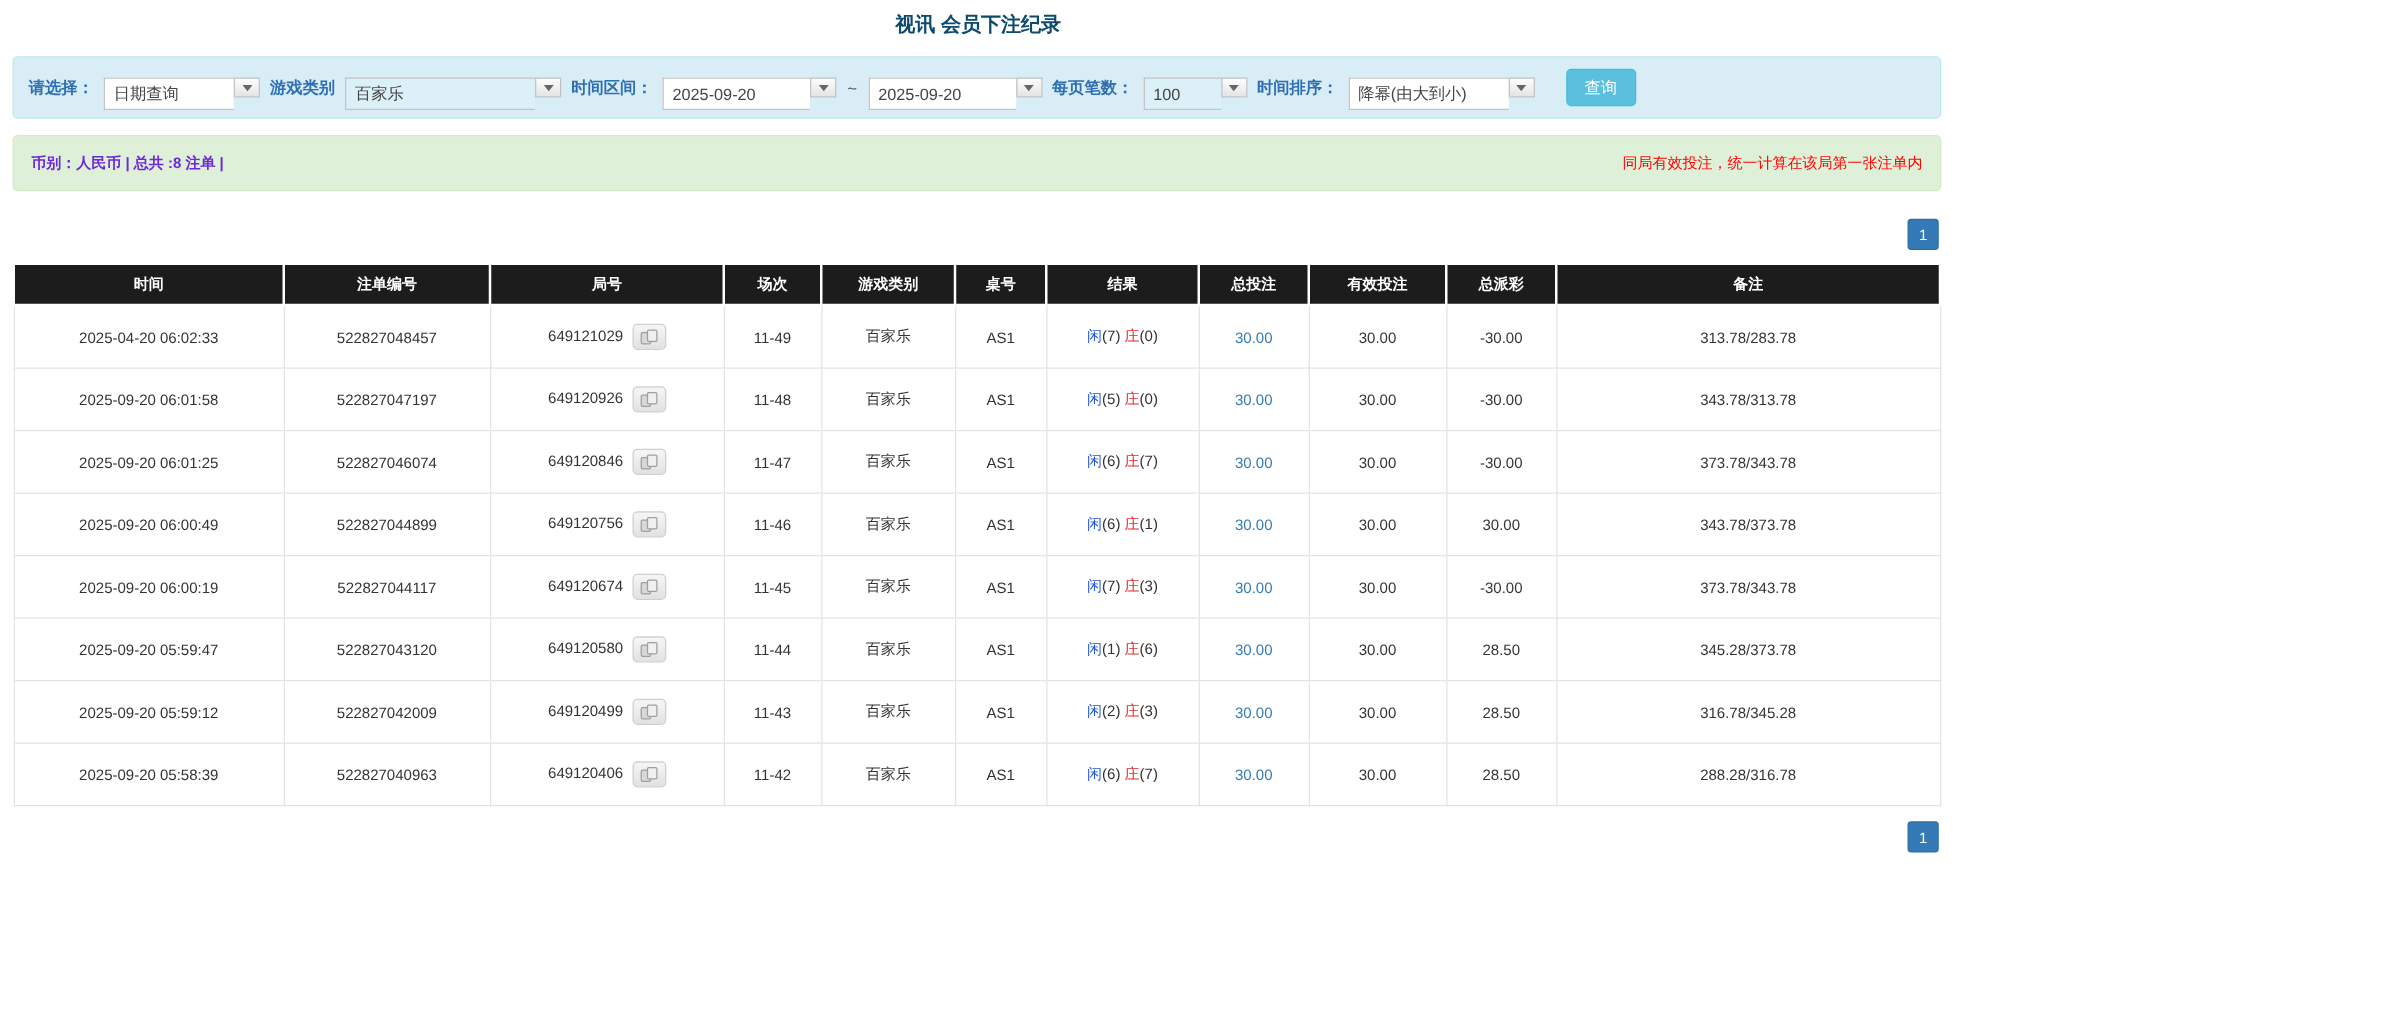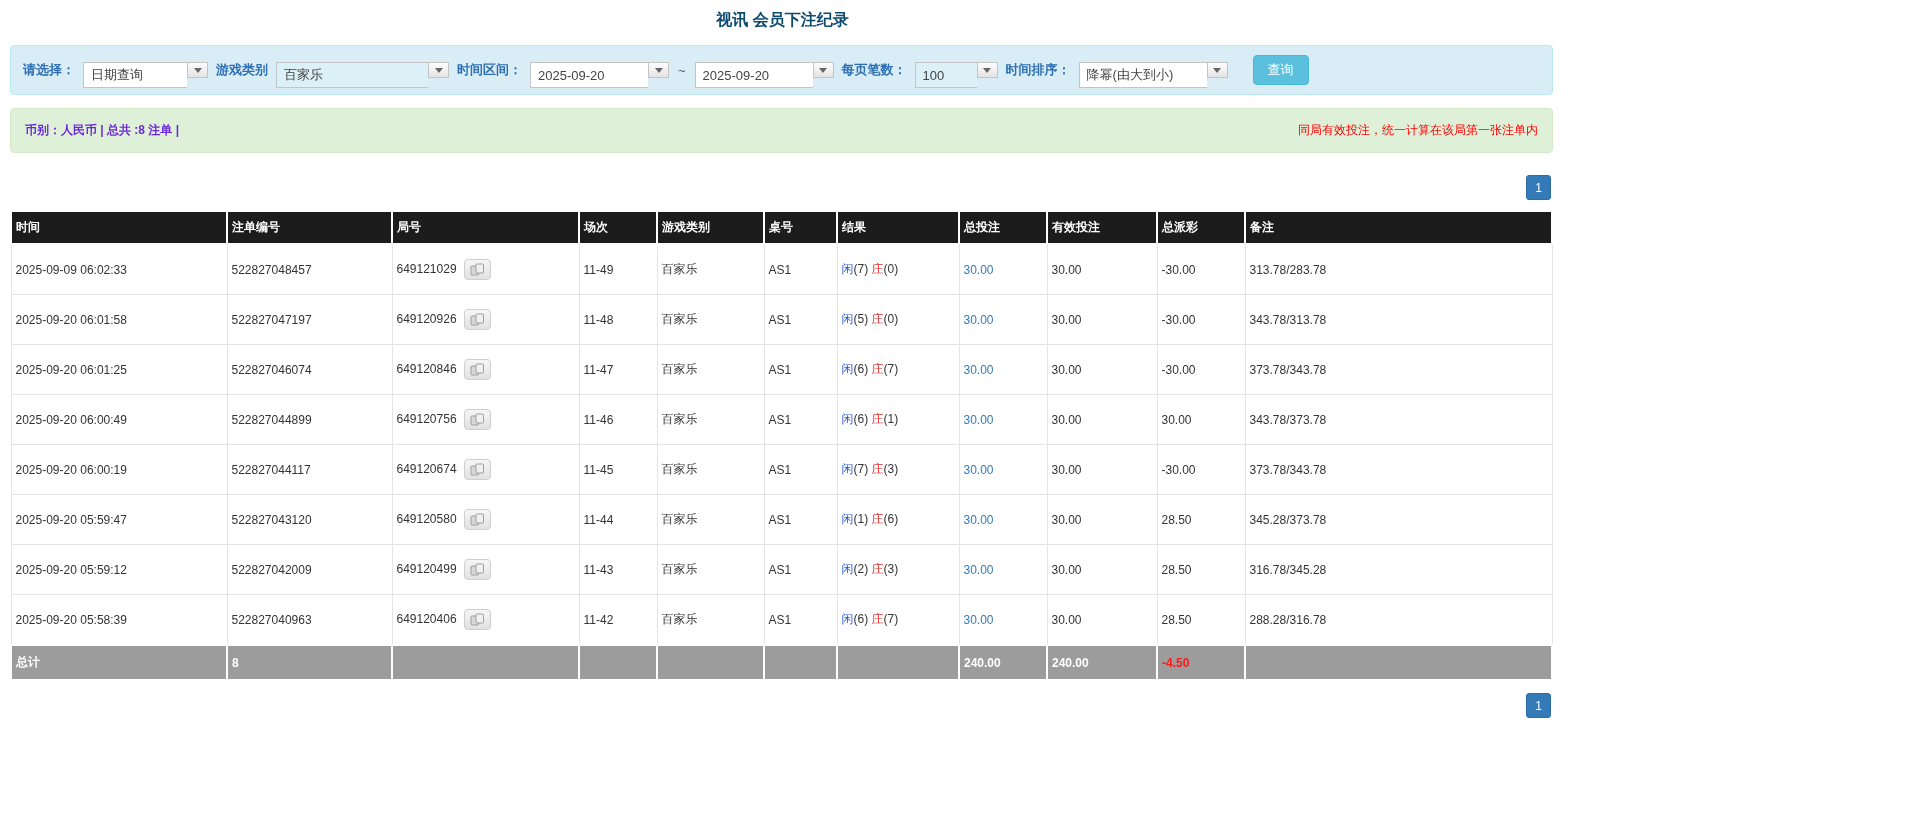--- a/index.html
+++ b/index.html
@@ -49,21 +49,21 @@
   
   .pager { display:flex; justify-content:flex-end; margin:22px 2px 10px 0; }
   .pager.bottom { margin:12px 2px 0 0; }
   .page-btn {
     min-width:25px; height:25px; background:#337ab7; border:1px solid #2e6da4;
     color:#fff; border-radius:3px; font-size:12px; display:flex; align-items:center;
     justify-content:center; cursor:pointer; font-family:inherit; padding:0 6px;
   }
 
   
-  table.records { width:1541px; border-collapse:collapse; table-layout:fixed; font-size:12px; text-align:left; }
+  table.records { width:1541px; border-collapse:collapse; table-layout:fixed; font-size:12px; text-align:center; }
   .records th { background:#1c1c1c; color:#fff; font-weight:bold; padding:7px 4px; border:2px solid #fff; font-size:12px; }
   .records tbody td { border:1px solid #e4e4e4; padding:14px 4px; color:#333; background:#fff; }
   .records tfoot td { background:#9c9c9c; color:#fff; border:2px solid #fff; padding:8px 4px; font-size:12px; font-weight:bold; }
   .records tfoot td.neg { color:#ff1a1a; }
   .c-player { color:#2457d6; }
   .c-banker { color:#e02b2b; }
   a.bet-link { color:#337ab7; text-decoration:none; cursor:pointer; }
   .payout-neg { color:#ff0000; }
   .round-icon {
     display:inline-flex; align-items:center; justify-content:center;
@@ -163,21 +163,21 @@
           <th>桌号</th>
           <th>结果</th>
           <th>总投注</th>
           <th>有效投注</th>
           <th>总派彩</th>
           <th>备注</th>
         </tr>
     </thead>
     <tbody id="table-body">
         <tr>
-          <td>2025-09-09 06:02:33</td>
+          <td>2025-04-20 06:02:33</td>
           <td>522827048457</td>
           <td><span>649121029</span><button class="round-icon" type="button">
               <svg width="15" height="13" viewBox="0 0 15 13" aria-hidden="true">
                 <rect x="1" y="3" width="7.5" height="9" rx="1" fill="#d8d8d8" stroke="#9f9f9f"></rect>
                 <rect x="6" y="1" width="7.5" height="9" rx="1" fill="#f0f0f0" stroke="#9f9f9f"></rect>
               </svg>
             </button></td>
           <td>11-49</td>
           <td>百家乐</td>
           <td>AS1</td>
@@ -308,33 +308,20 @@
           <td>百家乐</td>
           <td>AS1</td>
           <td><span><span class="c-player">闲</span><span>(6)</span></span> <span><span class="c-banker">庄</span><span>(7)</span></span></td>
           <td><a class="bet-link">30.00</a></td>
           <td>30.00</td>
           <td>28.50</td>
           <td>288.28/316.78</td>
         </tr>
       </tbody>
     <tfoot id="table-foot">
-        <tr>
-          <td>总计</td>
-          <td>8</td>
-          <td></td>
-          <td></td>
-          <td></td>
-          <td></td>
-          <td></td>
-          <td>240.00</td>
-          <td>240.00</td>
-          <td class="neg">-4.50</td>
-          <td></td>
-        </tr>
       </tfoot>
   </table>
 
   <div class="pager bottom">
     <button class="page-btn">1</button>
   </div>
 
 </div>
 
 </body></html>

